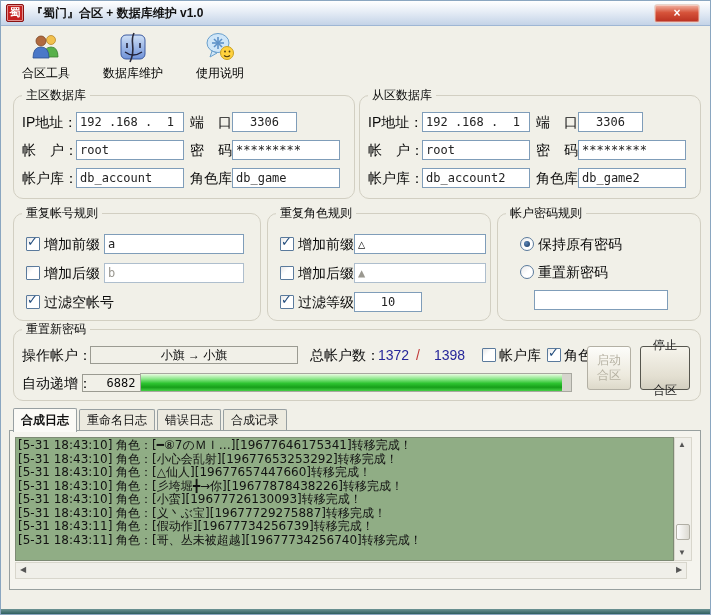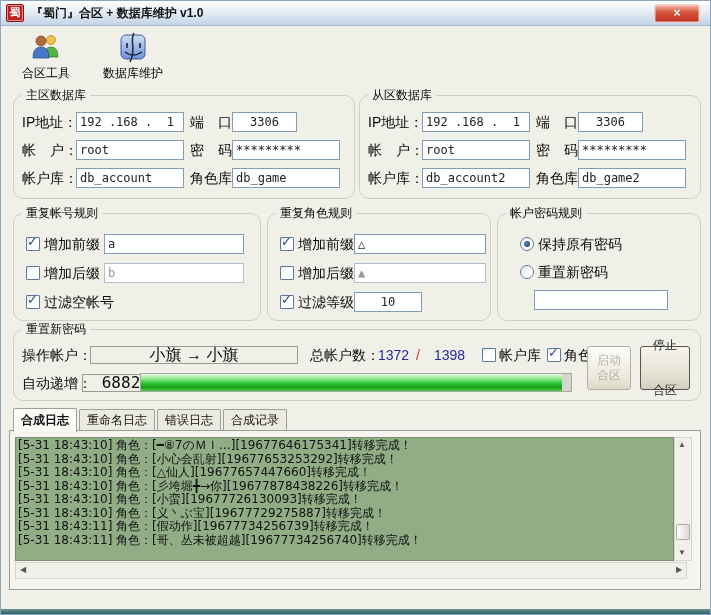--- a/index.html
+++ b/index.html
@@ -33,21 +33,21 @@
   .dis{color:#9a9890;border-color:#aebecd;}
   
   .cb{position:absolute;width:12px;height:12px;background:linear-gradient(135deg,#e6e6e6,#ffffff 40%);
     border:1px solid #5a7a9c;border-radius:1px;cursor:pointer;}
   .cb.on::after{content:"✓";position:absolute;left:0px;top:-4px;font-size:13px;font-weight:bold;color:#224c7c;}
   .rb{position:absolute;width:12px;height:12px;border:1px solid #5a7a9c;border-radius:50%;
     background:linear-gradient(135deg,#e9e9e9,#ffffff 55%);cursor:pointer;}
   .rb.on::after{content:"";position:absolute;left:3px;top:3px;width:6px;height:6px;border-radius:50%;
     background:radial-gradient(circle at 35% 35%,#5b86b8,#17355c);}
   .flatfield{position:absolute;height:16px;border:1px solid #9b9b92;background:transparent;
-    font-size:16px;color:#0a0a0a;text-align:center;line-height:16px;}
+    font-size:12px;color:#0a0a0a;text-align:center;line-height:16px;}
   .navy{color:#26269a;} .redsep{color:#c03838;}
   
   .pbar{position:absolute;height:17px;border:1px solid #a8a8a0;background:#d6d5cd;}
   .pfill{height:100%;background:linear-gradient(180deg,#eafbe2 0%,#8ee88c 28%,#2ec431 55%,#179f1a 78%,#46d046 100%);}
   
   .mbtn{position:absolute;display:flex;flex-direction:column;align-items:center;justify-content:center;
     font-size:12px;line-height:15px;border-radius:3px;cursor:pointer;color:#222;
     background:linear-gradient(180deg,#fdfdfa 0%,#ece9dd 70%,#ddd9ca 100%);border:1px solid #8f8d81;}
   .mbtn.disabled{color:#b5b1a2;border-color:#b3b0a4;cursor:default;}
   .mbtn.primary{border:1px solid #56564e;background:linear-gradient(180deg,#f6f4ec 0%,#e3dfd1 70%,#d3cfc0 100%);}
@@ -104,20 +104,39 @@
             </defs>
           <rect x="4" y="4" width="24" height="24" rx="5" fill="url(#fg)" stroke="#3c5aa0" stroke-width="1"></rect>
           <path d="M17 2 C12 12 20 16 13 31" fill="none" stroke="#2a2a3a" stroke-width="1.6"></path>
           <line x1="10" y1="12" x2="10" y2="17" stroke="#202038" stroke-width="1.6"></line>
           <line x1="23" y1="12" x2="23" y2="17" stroke="#202038" stroke-width="1.6"></line>
           <path d="M8 21 q8 6 17 0" fill="none" stroke="#202038" stroke-width="1.4"></path>
         </svg>
       </span>
       <span class="tool-label">数据库维护</span>
     </div>
+    <div class="tool-btn">
+      <span class="tool-icon">
+        <svg width="32" height="32" viewBox="0 0 32 32">
+          <ellipse cx="14" cy="12" rx="11" ry="9.5" fill="#cfe6f8" stroke="#6aa0cc" stroke-width="1"></ellipse>
+          <path d="M8 20 l-2 6 l7 -4 z" fill="#cfe6f8" stroke="#6aa0cc" stroke-width="1"></path>
+          <g stroke="#5e92c8" stroke-width="1.6">
+            <line x1="14" y1="6" x2="14" y2="18"></line>
+              <line x1="8" y1="12" x2="20" y2="12"></line>
+            <line x1="10" y1="8" x2="18" y2="16"></line>
+              <line x1="18" y1="8" x2="10" y2="16"></line>
+          </g>
+          <circle cx="23" cy="22" r="6.5" fill="#ffd23e" stroke="#c9a020" stroke-width="1"></circle>
+          <circle cx="21" cy="20.5" r="0.9" fill="#503c10"></circle>
+            <circle cx="25.5" cy="20.5" r="0.9" fill="#503c10"></circle>
+          <path d="M20 24.5 q3 2.5 6 0" fill="none" stroke="#503c10" stroke-width="1.1"></path>
+        </svg>
+      </span>
+      <span class="tool-label">使用说明</span>
+    </div>
   </div>
 
   <div class="grp" style="left:12px;top:94px;width:340px;height:102px;">
     <span class="grp-t">主区数据库</span>
     <span class="lbl" style="left:8px;top:16px;">IP地址：</span>
     <input class="txt ctr" style="left: 62px; top: 16px; width: 100px;" readonly="" value="192 .168 .  1  .123">
     <span class="lbl" style="left:176px;top:16px;">端　口：</span>
     <input class="txt ctr" style="left: 218px; top: 16px; width: 57px;" readonly="" value="3306">
     <span class="lbl" style="left:8px;top:44px;">帐　户：</span>
     <input class="txt" style="left: 62px; top: 44px; width: 100px;" readonly="" value="root">

